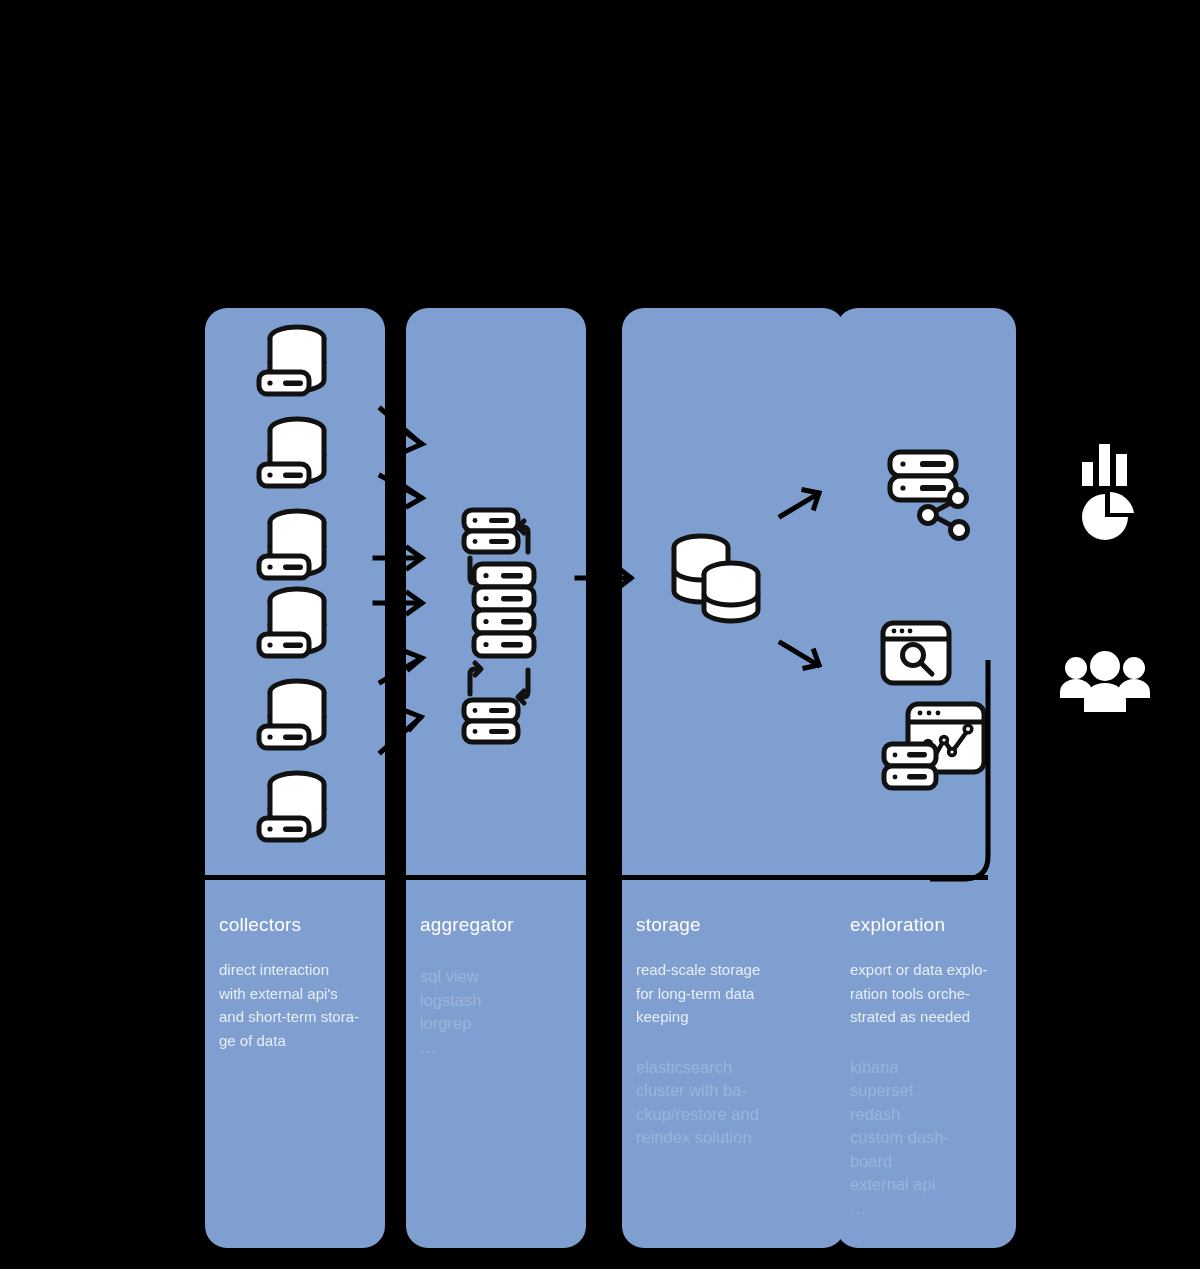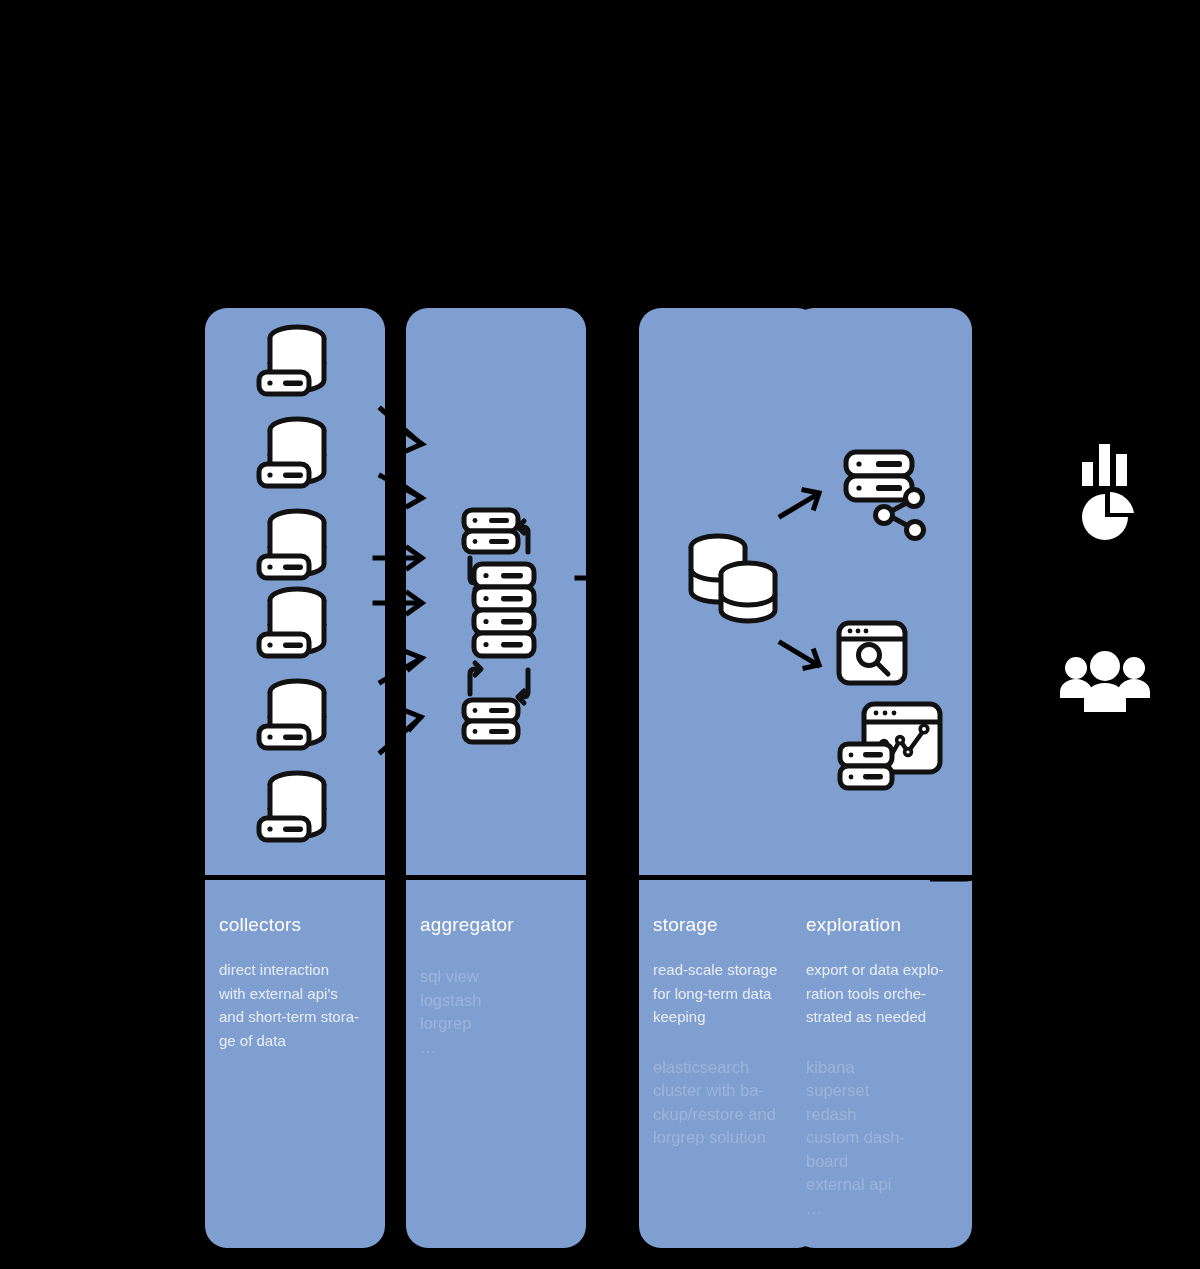--- a/index.html
+++ b/index.html
@@ -3,21 +3,21 @@
 <meta charset="utf-8">
 <style>
   html,body{margin:0;padding:0;background:#000;}
   body{width:1200px;height:1269px;position:relative;overflow:hidden;
        font-family:"Liberation Sans",sans-serif;}
   .stage{position:absolute;inset:0;}
 
   .panel{position:absolute;top:308px;height:940px;width:180px;
          background:#7f9fd1;border-radius:22px;}
   .panel.c1{left:205px;} .panel.c2{left:406px;}
-  .panel.c3{left:639px;} .panel.c4{left:792px;}
+  .panel.c3{left:622px;padding-left:43px;} .panel.c4{left:836px;}
 
   .divider{position:absolute;left:205px;top:875px;width:783px;height:5px;background:#000;}
   .divider-curve{position:absolute;left:930px;top:660px;width:70px;height:222px;}
   .panel .body{position:absolute;left:14px;top:604px;width:160px;}
   .title{font-size:19px;color:#ffffff;letter-spacing:.2px;line-height:26px;margin-bottom:20px;}
   .desc{font-size:15px;color:#e9eef7;line-height:23.5px;white-space:pre-line;}
   .tools{margin-top:27px;font-size:16.5px;color:#9db4da;line-height:23.5px;white-space:pre-line;}
 
   .ico{position:absolute;}
   svg{display:block;overflow:visible;}
@@ -184,21 +184,21 @@
     </div>
 
     <div class="body">
       <div class="title">storage</div>
       <div class="desc">read-scale storage
 for long-term data
 keeping</div>
       <div class="tools">elasticsearch
 cluster with ba-
 ckup/restore and
-lorgrep solution</div>
+reindex solution</div>
     </div>
   </div>
 
   <div class="panel c4">
     <div class="ico" style="left:46px;top:138px;">
       <svg width="96" height="96" viewBox="0 0 96 96">
         <rect x="8" y="6" width="66" height="24" rx="10" fill="#fff" stroke="#111" stroke-width="5"></rect>
         <circle cx="21" cy="18" r="2.6" fill="#111"></circle>
         <rect x="38" y="15" width="26" height="6" rx="2.6" fill="#111"></rect>
         <rect x="8" y="30" width="66" height="24" rx="10" fill="#fff" stroke="#111" stroke-width="5"></rect>

